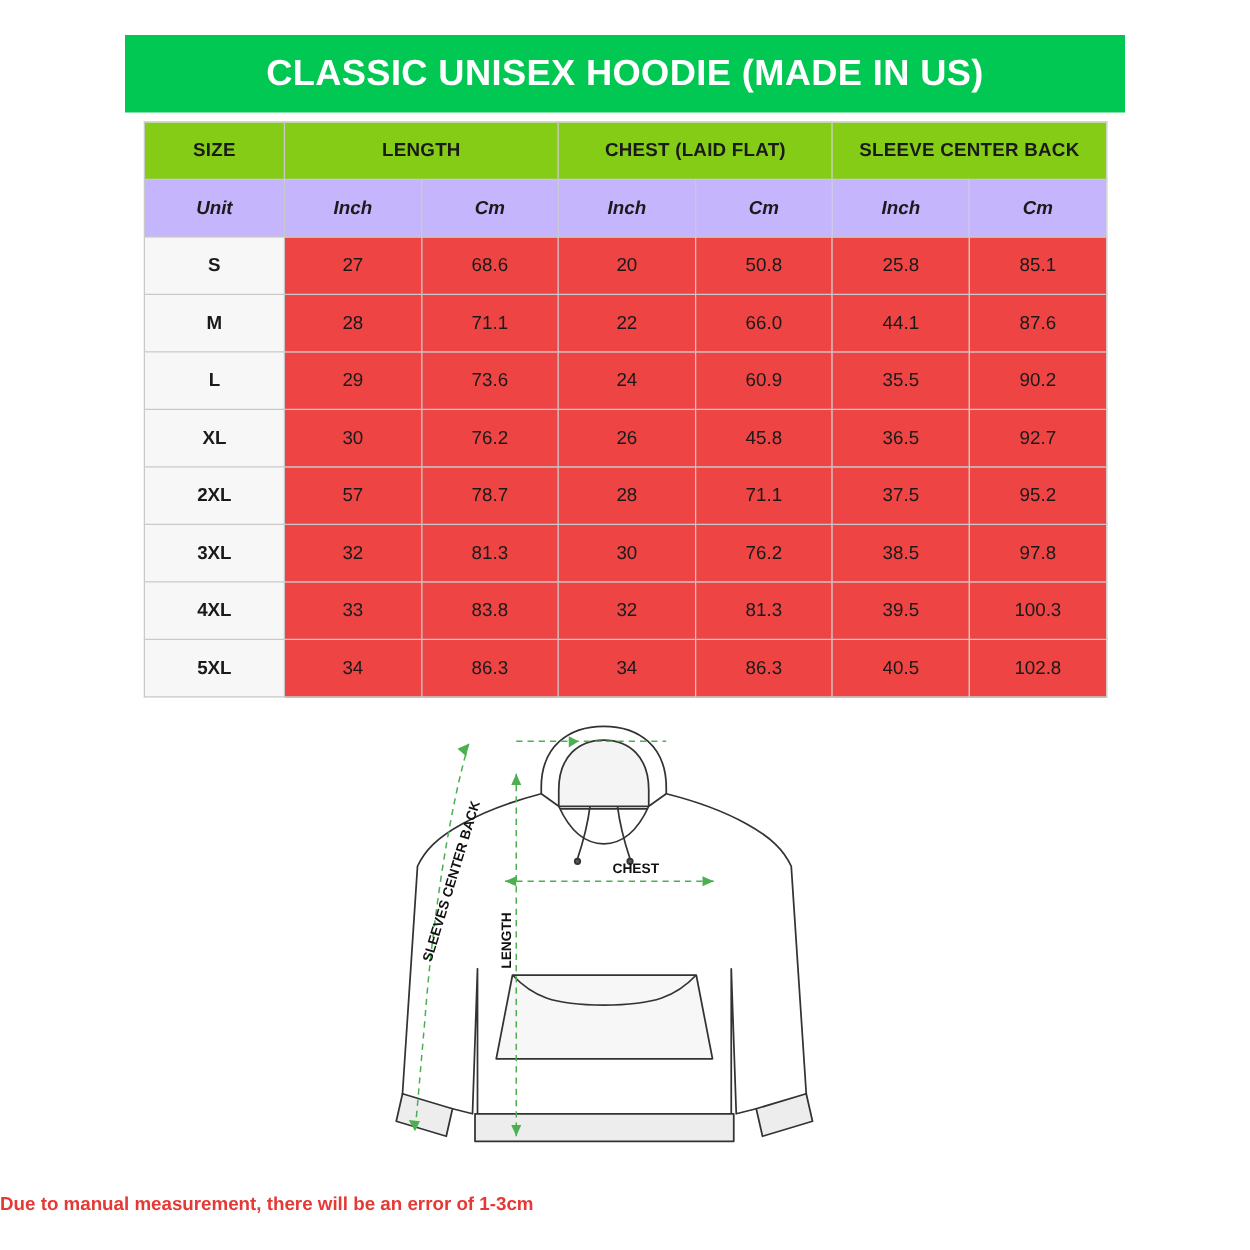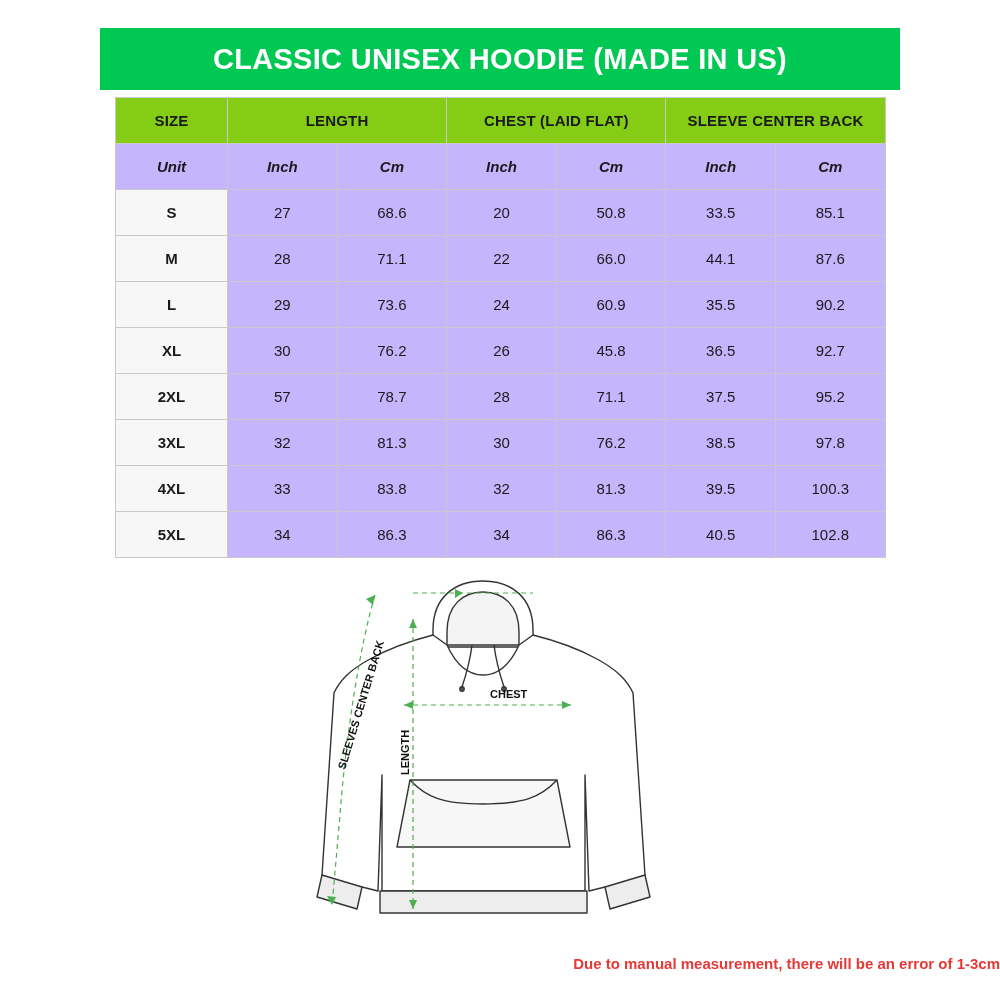--- a/index.html
+++ b/index.html
@@ -70,41 +70,41 @@
   tr.unit-row td {
     background: #c4b5fd;
     font-weight: bold;
     font-style: italic;
   }
   tr.data-row td:first-child {
     font-weight: bold;
     background: #f7f7f7;
   }
   tr.data-row td {
-    background: #c4b5fd;
+    background: #ef4444;
     font-weight: normal;
   }
 
   
   .illustration {
     position: absolute;
     left: 300px;
     top: 575px;
     width: 420px;
     height: 350px;
   }
   .illustration svg { display: block; }
 
   
   .footer-note {
     position: absolute;
     left: 0;
     top: 955px;
     width: 1000px;
-    text-align: right;
+    text-align: left;
     color: #e53935;
     font-size: 15px;
     font-weight: bold;
   }
 </style>
 </head>
 <body>
 
 <div class="header-banner">
   <div class="header-title">CLASSIC UNISEX HOODIE (MADE IN US)</div>
@@ -138,21 +138,21 @@
         <td>Cm</td>
       </tr>
     </thead>
     <tbody>
       <tr class="data-row">
         <td>S</td>
         <td>27</td>
         <td>68.6</td>
         <td>20</td>
         <td>50.8</td>
-        <td>33.5</td>
+        <td>25.8</td>
         <td>85.1</td>
       </tr>
       <tr class="data-row">
         <td>M</td>
         <td>28</td>
         <td>71.1</td>
         <td>22</td>
         <td>66.0</td>
         <td>44.1</td>
         <td>87.6</td>

